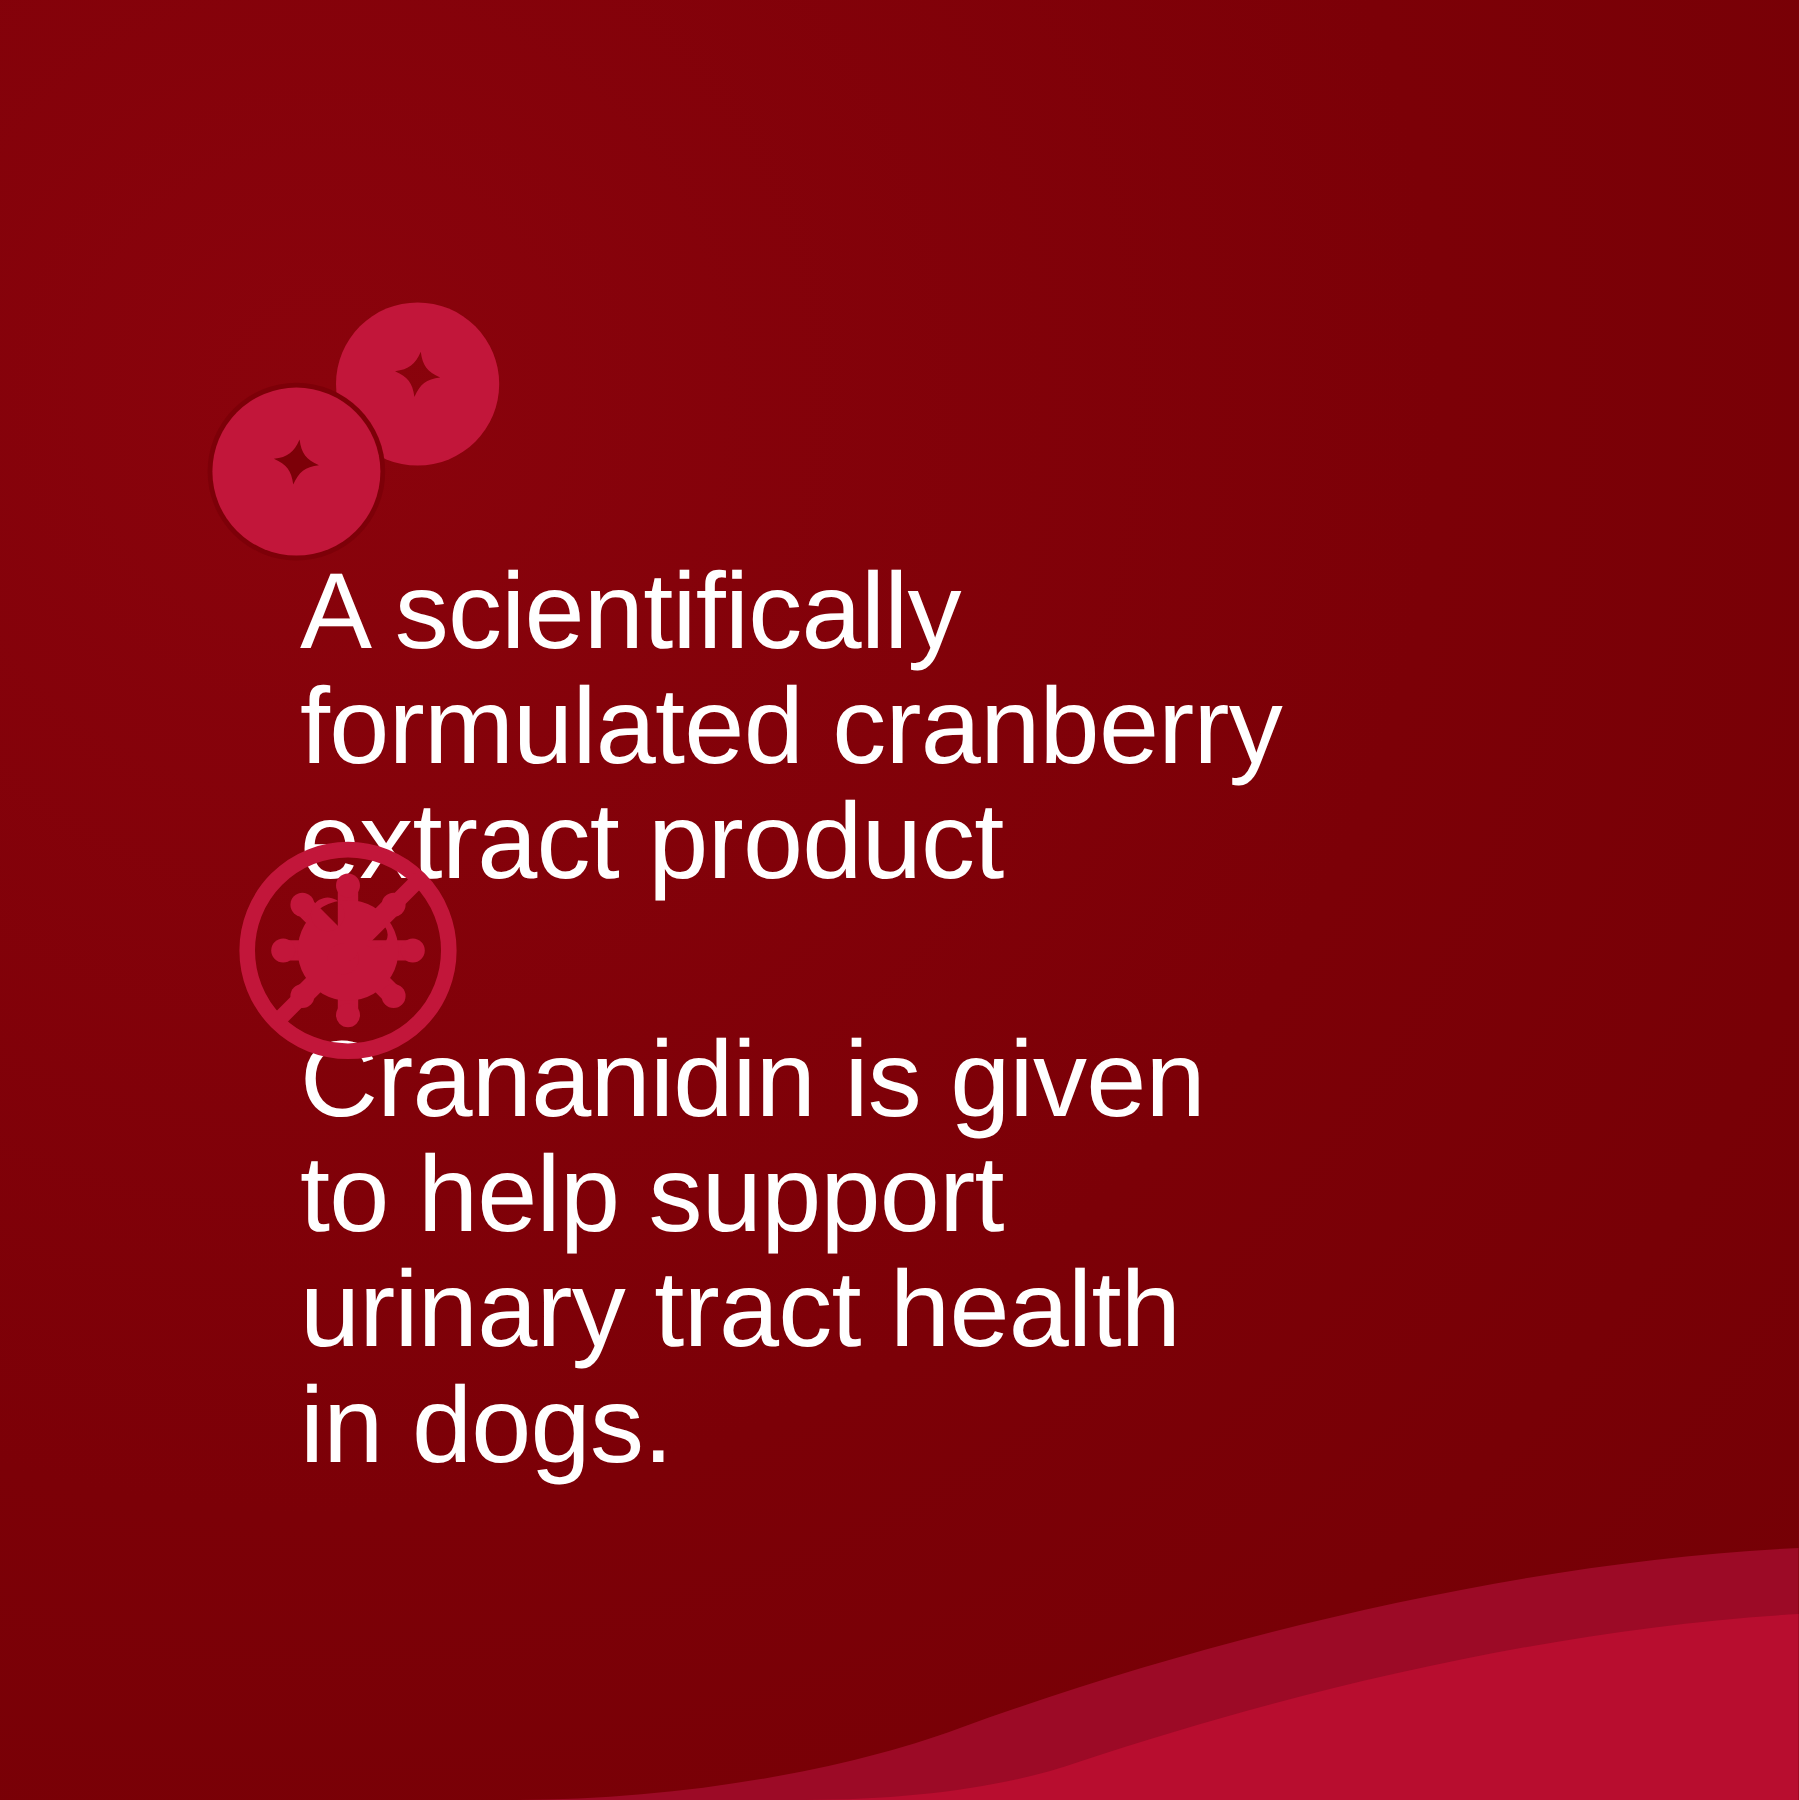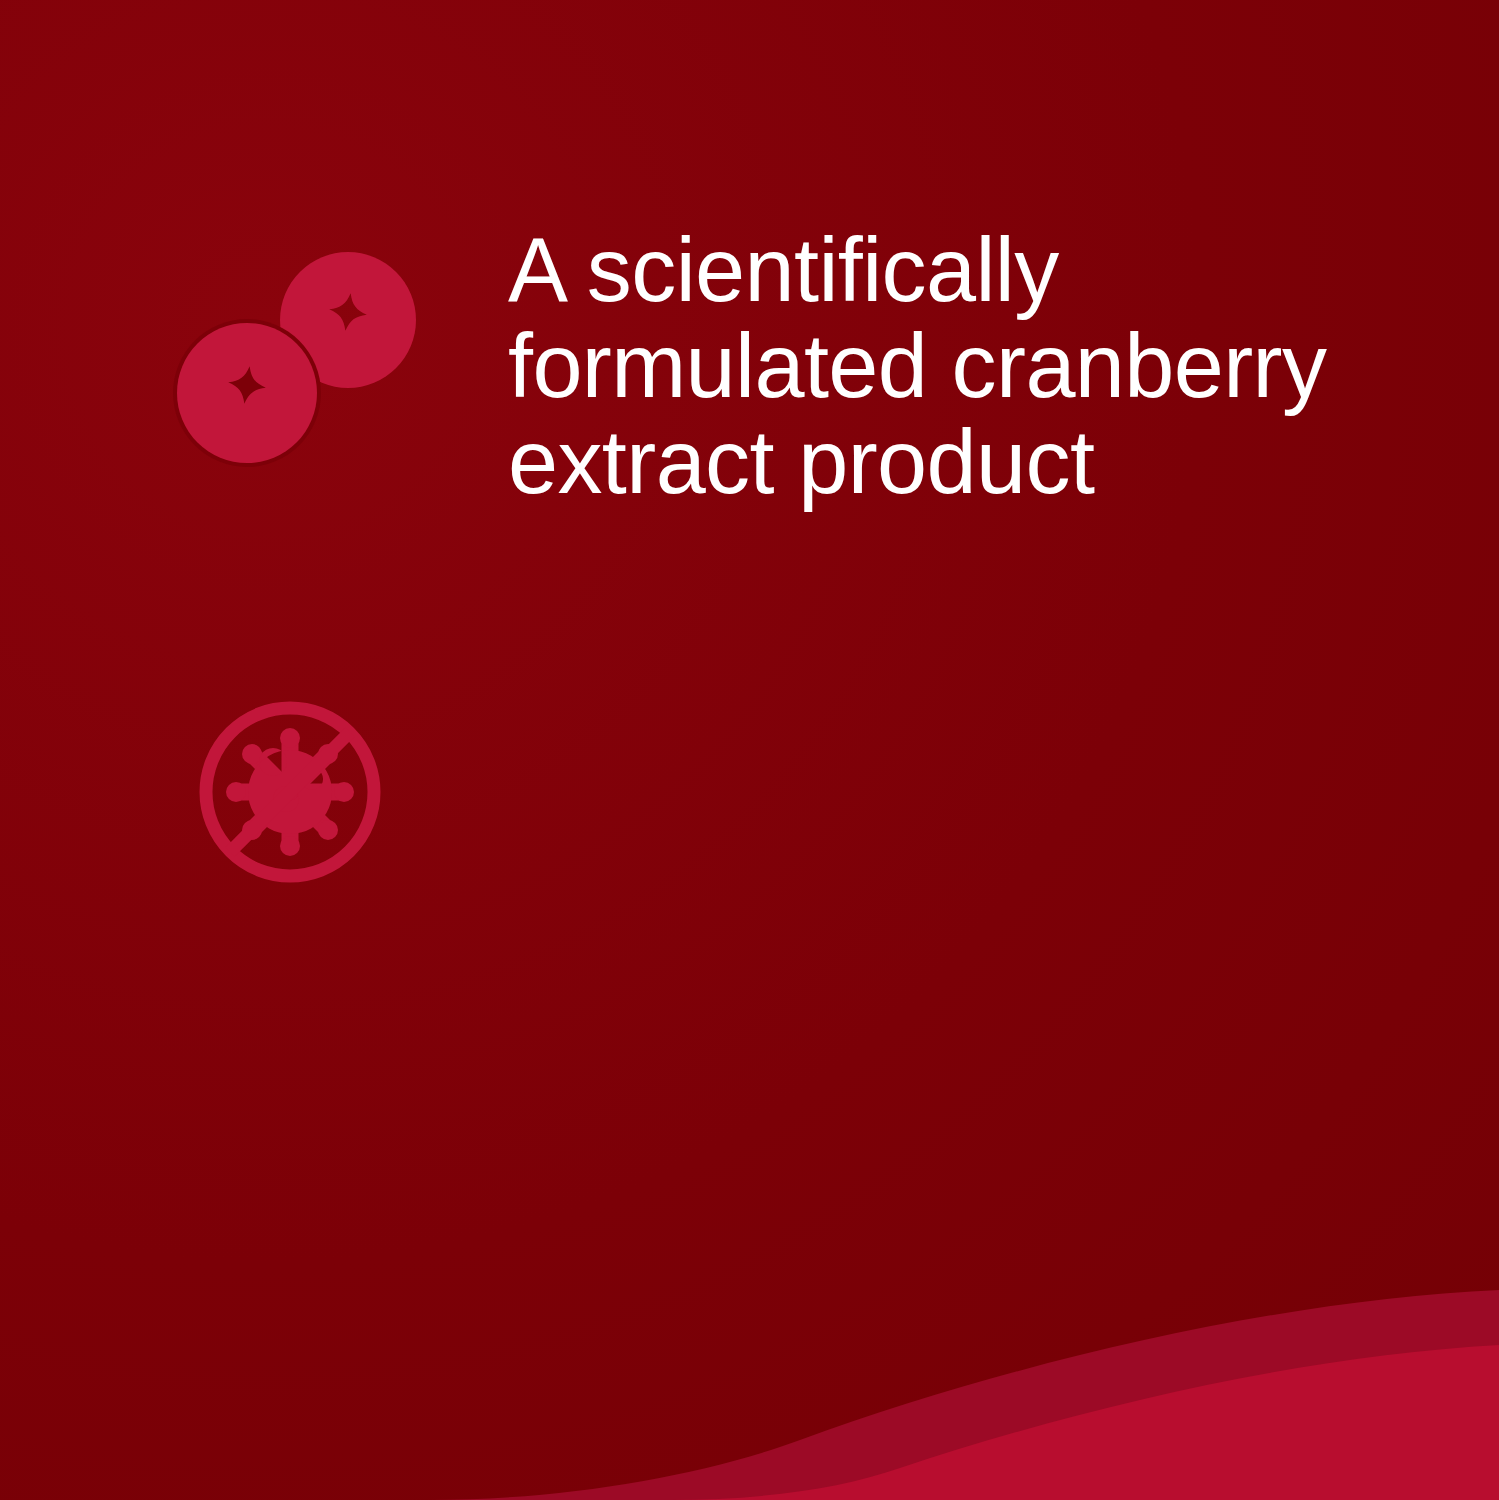--- a/index.html
+++ b/index.html
@@ -26,20 +26,21 @@
     top: 0;
     width: 1499px;
     height: 1500px;
     pointer-events: none;
   }
   
   .feature {
     position: absolute;
     display: flex;
     align-items: flex-start;
+    flex-direction: column;
   }
   .feature-icon {
     position: relative;
     flex: 0 0 auto;
   }
   .feature-text {
     color: #ffffff;
     font-size: 90px;
     line-height: 96px;
     font-weight: 400;
@@ -123,15 +124,19 @@
           <path d="M130,60 a42,42 0 1,0 0.1,0 Z
                    M113,86 a14,14 0 1,1 0.1,0 Z
                    M152,100 a11,11 0 1,1 0.1,0 Z
                    M126,122 a13,13 0 1,1 0.1,0 Z" fill-rule="evenodd"></path>
         </g>
 
         <circle cx="130" cy="102" r="84" fill="none" stroke="#c2163a" stroke-width="13"></circle>
         <line x1="70" y1="162" x2="190" y2="42" stroke="#c2163a" stroke-width="13" stroke-linecap="butt"></line>
       </svg>
     </div>
+    <p class="feature-text">Crananidin is given
+to help support
+urinary tract health
+in dogs.</p>
   </div>
 
 </div>
 
 </body></html>

